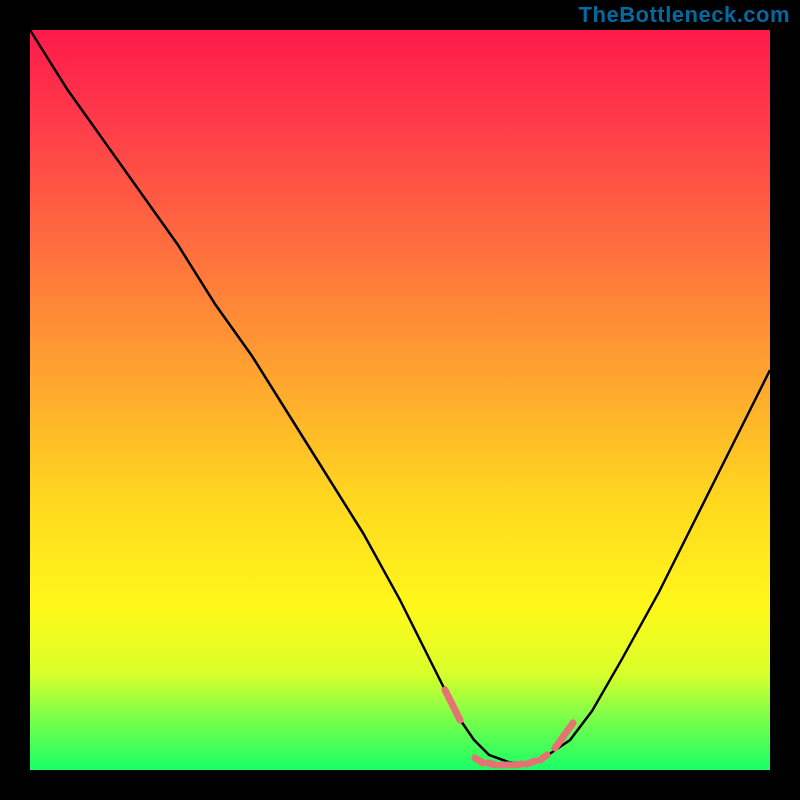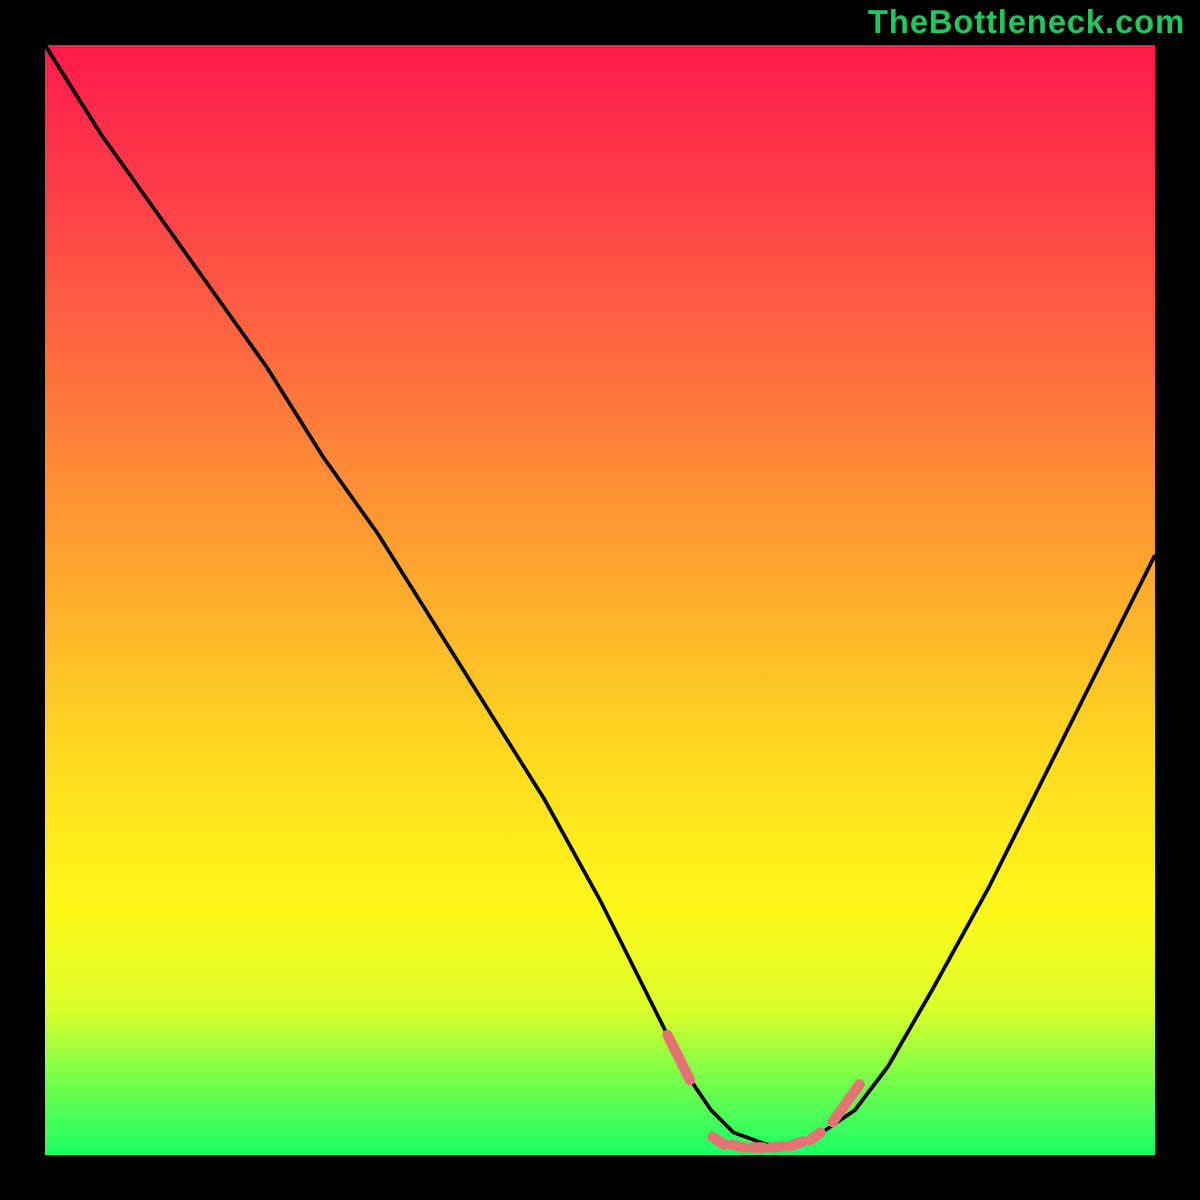--- a/index.html
+++ b/index.html
@@ -16,21 +16,21 @@
     position: relative;
     width: 800px;
     height: 800px;
     background: #000;
   }
 
   .watermark {
     position: absolute;
     top: 2px;
     right: 10px;
-    color: #22c55e;
+    color: #0369a1;
     font-size: 22px;
     font-weight: 600;
     letter-spacing: 0.5px;
     z-index: 10;
   }
 
   .plot-area {
     position: absolute;
     left: 30px;
     top: 30px;

